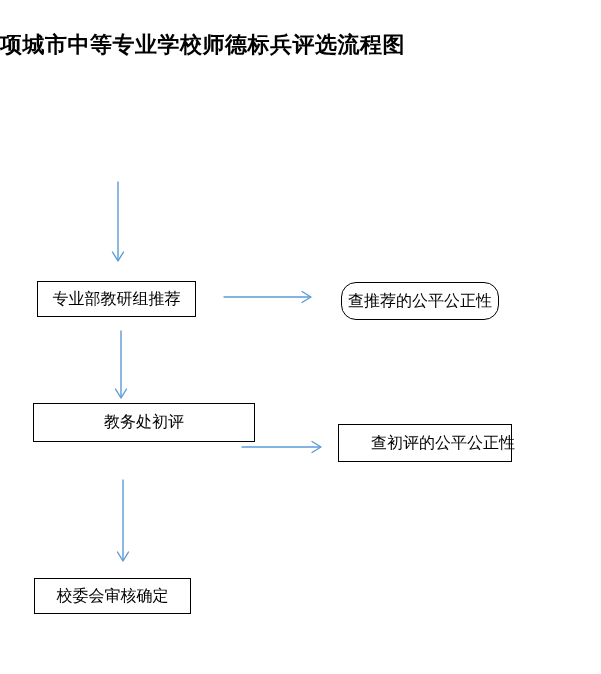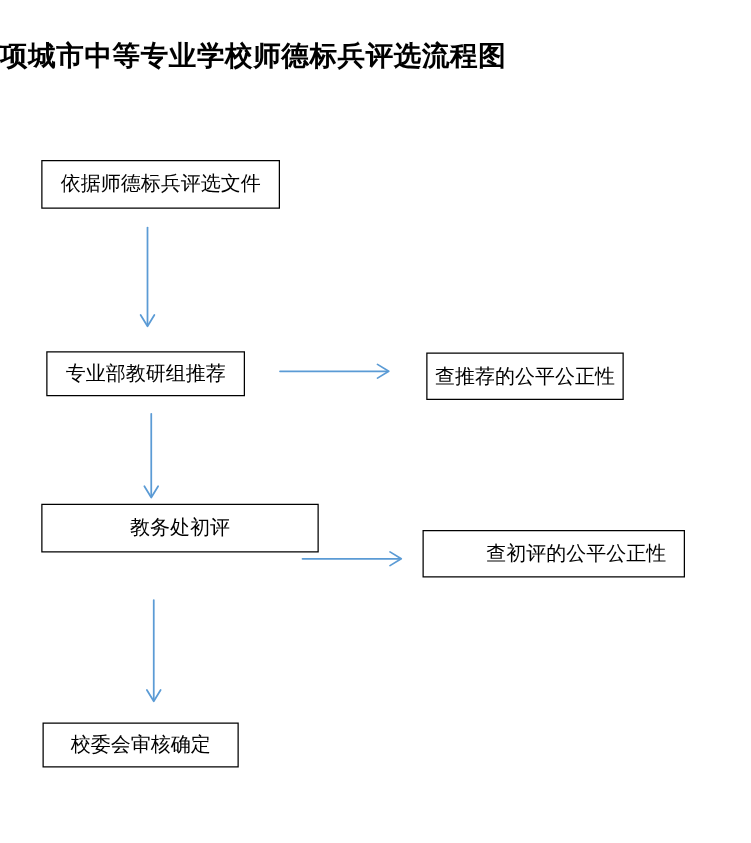--- a/index.html
+++ b/index.html
@@ -34,23 +34,23 @@
     border: 1.5px solid var(--border-color);
     background: var(--bg-color);
     display: flex;
     align-items: center;
     justify-content: center;
     font-size: 16px;
     white-space: nowrap;
   }
   .node-basis               { left: 33px;  top: 128px; width: 191px; height: 39px; }
   .node-recommend           { left: 37px;  top: 281px; width: 159px; height: 36px; }
-  .node-check-recommend     { left: 341px; top: 282px; width: 158px; height: 38px; }
+  .node-check-recommend     { left: 341px; top: 282px; width: 158px; height: 38px; border-radius: 15px; }
   .node-preliminary         { left: 33px;  top: 403px; width: 222px; height: 39px; }
-  .node-check-preliminary   { left: 338px; top: 424px; width: 210px; height: 38px; padding-left: 36px; }
+  .node-check-preliminary   { left: 338px; top: 424px; width: 174px; height: 38px; padding-left: 36px; }
   .node-final               { left: 34px;  top: 578px; width: 157px; height: 36px; }
   .arrow { position: absolute; overflow: visible; }
   .arrow line, .arrow polyline {
     stroke: var(--arrow-color);
     stroke-width: 1.4;
     fill: none;
     stroke-linecap: round;
     stroke-linejoin: round;
   }
   .arrow-v1 { left: 111px; top: 182px; }
@@ -59,23 +59,20 @@
   .arrow-h1 { left: 224px; top: 290px; }
   .arrow-h2 { left: 242px; top: 440px; }
 </style>
 </head>
 <body>
 
 <div class="page">
 
   <div class="doc-title">项城市中等专业学校师德标兵评选流程图</div>
 
-  <div class="node node-basis">
-    <span>依据师德标兵评选文件</span>
-  </div>
 
   <svg class="arrow arrow-v1" width="14" height="82">
     <line x1="7" y1="0" x2="7" y2="78"></line>
     <polyline points="1.5,70 7,79 12.5,70"></polyline>
   </svg>
 
   <div class="node node-recommend">
     <span>专业部教研组推荐</span>
   </div>
 

